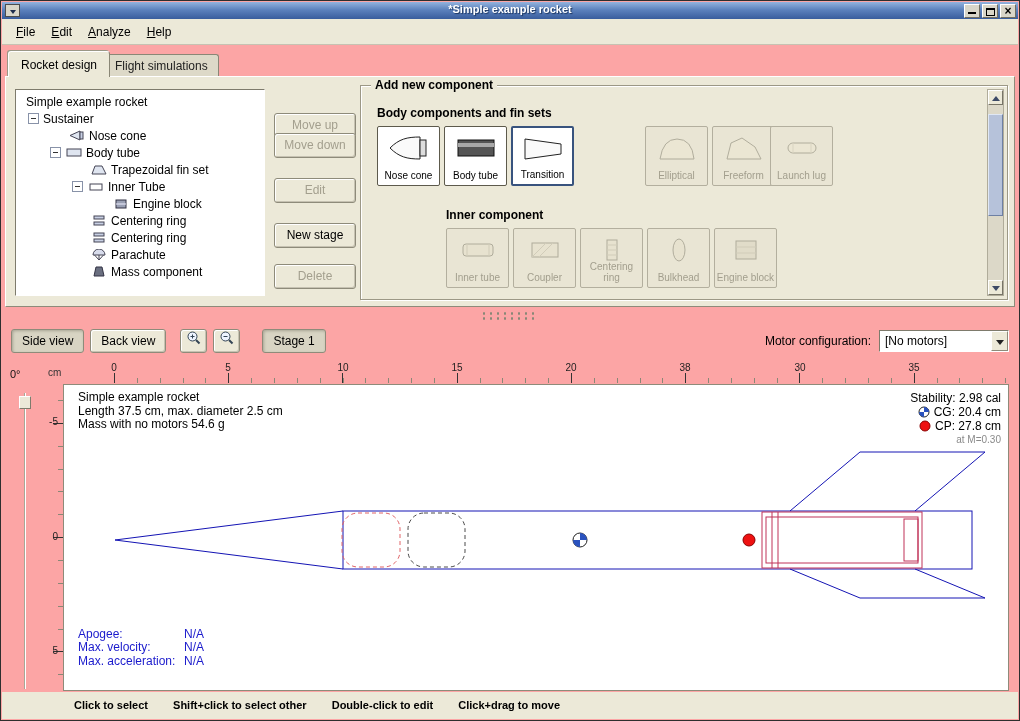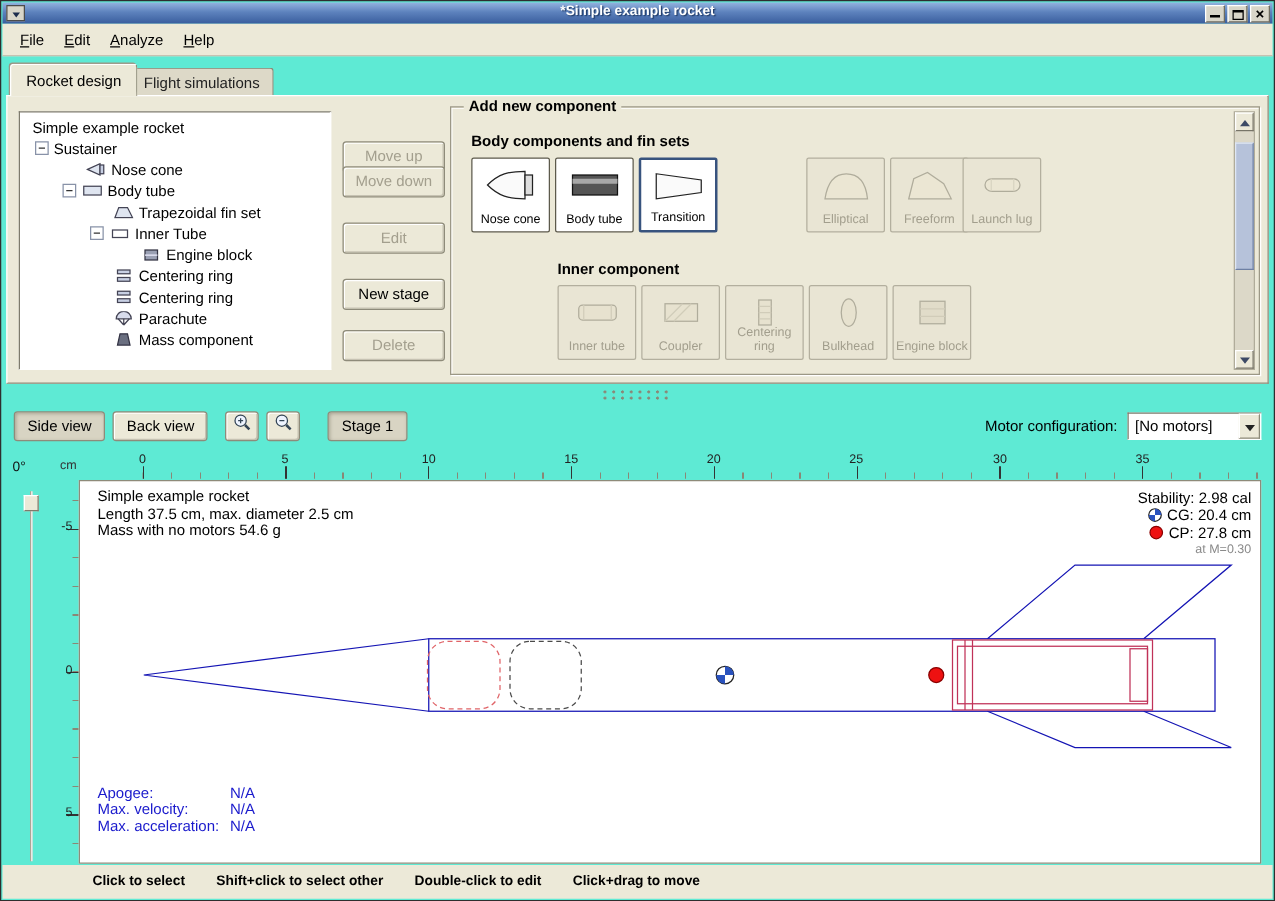--- a/index.html
+++ b/index.html
@@ -1,19 +1,19 @@
 <!DOCTYPE html>
 <html><head>
 <meta charset="utf-8">
 <style>
   * { margin:0; padding:0; box-sizing:border-box; }
   html,body { width:1020px; height:721px; }
   body { font-family:"Liberation Sans", sans-serif; background:#8f8f8f; }
 
-  .window { position:relative; width:1020px; height:721px; background:#5eead4;
+  .window { position:relative; width:1020px; height:721px; background:#fca5a5;
     border:1px solid #2e2e2e; overflow:hidden; }
 
   
   .titlebar { position:absolute; top:1px; left:1px; right:1px; height:17px;
     background:linear-gradient(180deg,#93b3de 0%, #5d82bd 45%, #395d9d 100%); }
   .title-text { position:absolute; left:0; right:0; top:1px; text-align:center; color:#fff;
     font-size:11px; font-weight:bold; text-shadow:1px 1px 1px #1b3560; }
   .title-icon { position:absolute; left:3px; top:2px; width:15px; height:13px; background:#d9d6c9;
     border:1px solid #4c4c4c; }
   .title-icon::after { content:""; position:absolute; left:4px; top:5px;
@@ -428,41 +428,41 @@
         <svg width="15" height="15">
             <circle cx="6.5" cy="6.5" r="4.5" fill="#eef4ff" stroke="#345"></circle>
             <path d="M4.5 6.5 h4" stroke="#345"></path>
             <path d="M10 10 L13.5 13.5" stroke="#345" stroke-width="2"></path>
           </svg>
       </span>
     </div>
     <div class="tb-btn pressed" style="margin-left:16px">Stage 1</div>
     <div class="tb-spacer"></div>
     <span class="tb-label">Motor configuration:</span>
-    <div class="combo" style="width:107px">
+    <div class="combo" style="width:130px">
       <span class="combo-text">[No motors]</span>
       <span class="combo-arrow"></span>
     </div>
   </div>
 
   <div class="rot-label">0°</div>
   <div class="rot-slider">
     <div class="rot-track"></div>
     <div class="rot-handle"></div>
   </div>
 
   <div class="corner-label">cm</div>
   <div class="h-ruler">
     <div class="hticks"></div>
     <span class="hlab" style="left:51px">0</span>
     <span class="hlab" style="left:165px">5</span>
     <span class="hlab" style="left:280px">10</span>
     <span class="hlab" style="left:394px">15</span>
     <span class="hlab" style="left:508px">20</span>
-    <span class="hlab" style="left:622px">25</span>
+    <span class="hlab" style="left:622px">38</span>
     <span class="hlab" style="left:737px">30</span>
     <span class="hlab" style="left:851px">35</span>
   </div>
   <div class="v-ruler">
     <div class="vticks"></div>
     <span class="vlab" style="top:32px">-5</span>
     <span class="vlab" style="top:147px">0</span>
     <span class="vlab" style="top:261px">5</span>
   </div>
 

